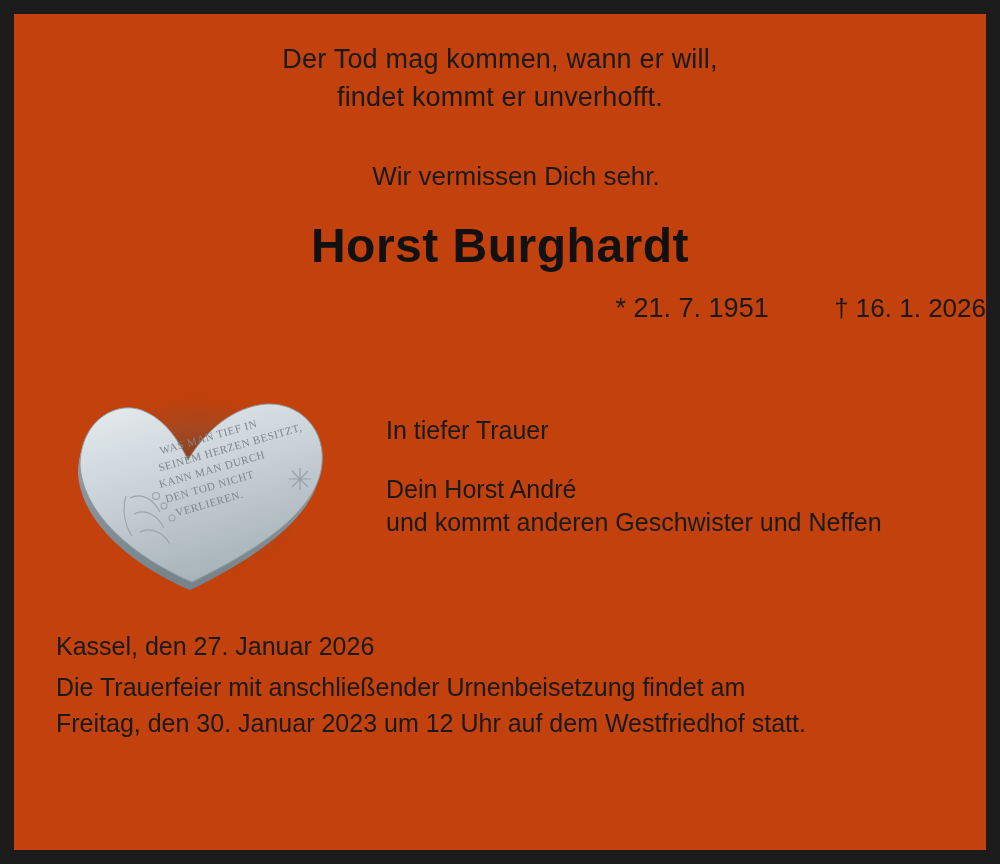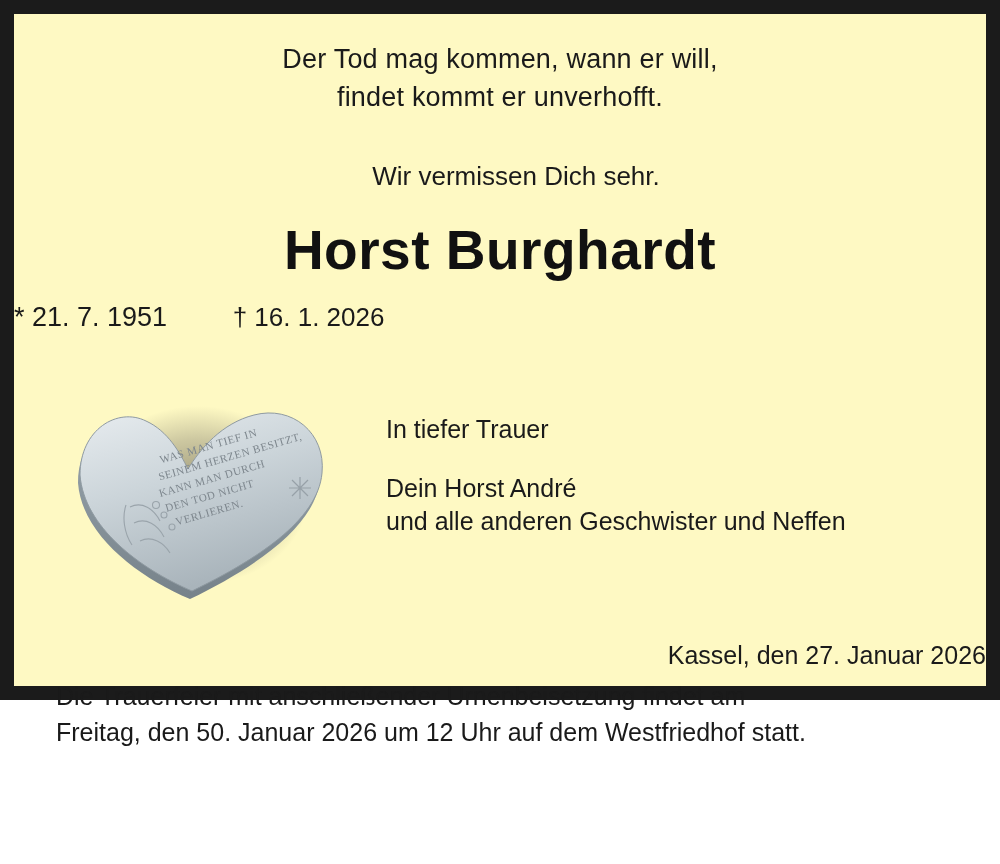--- a/index.html
+++ b/index.html
@@ -11,22 +11,22 @@
     width: 1000px;
     height: 864px;
     font-family: "Liberation Sans", sans-serif;
     color: #1a1a1a;
     overflow: hidden;
   }
   .obituary {
     position: relative;
     box-sizing: border-box;
     width: 1000px;
-    height: 700px;
-    background: #fef9c3;
+    height: 864px;
+    background: #c2410c;
     border: 14px solid #1b1b1b;
     padding: 0;
   }
   .inner {
     position: relative;
     width: 100%;
     height: 100%;
     box-sizing: border-box;
   }
   .verse {
@@ -41,64 +41,64 @@
   .missing {
     text-align: center;
     font-size: 26px;
     line-height: 32px;
     margin-top: 44px;
     color: #1a1a1a;
     padding-left: 32px;
   }
   .name {
     text-align: center;
-    font-size: 55px;
+    font-size: 48px;
     font-weight: bold;
     letter-spacing: 0.5px;
     margin-top: 26px;
     color: #111111;
   }
   .dates {
-    text-align: left;
+    text-align: right;
     font-size: 27px;
     margin-top: 20px;
     color: #1a1a1a;
+    margin-left: 32px;
   }
   .dates .birth { margin-right: 58px; }
   .dagger { font-size: 26px; }
 
   .middle {
     position: relative;
     margin-top: 22px;
     height: 280px;
   }
   .heart-photo {
     position: absolute;
     left: 24px;
     top: 0px;
     width: 320px;
     height: 270px;
   }
   .mourning {
     position: absolute;
     left: 372px;
-    top: 58px;
+    top: 68px;
     font-size: 25px;
     line-height: 33px;
     color: #1a1a1a;
   }
   .mourning .lead { margin-bottom: 26px; }
   .mourning .fam-line { white-space: nowrap; }
 
   .place-date {
     margin-top: 6px;
     margin-left: 42px;
     font-size: 25px;
     color: #1a1a1a;
-    text-align: right;
   }
   .ceremony {
     margin-top: 8px;
     margin-left: 42px;
     margin-right: 38px;
     font-size: 25px;
     line-height: 36px;
     text-align: justify;
     color: #1a1a1a;
   }
@@ -173,26 +173,26 @@
           </g>
           <g stroke="#97a1a8" fill="none" stroke-width="1.2">
             <path d="M262 122 l0 22 M251 133 l22 0 M254 125 l16 16 M270 125 l-16 16"></path>
           </g>
         </svg>
       </div>
 
       <div class="mourning">
         <div class="lead">In tiefer Trauer</div>
         <div class="fam-line">Dein Horst André</div>
-        <div class="fam-line">und alle anderen Geschwister und Neffen</div>
+        <div class="fam-line">und kommt anderen Geschwister und Neffen</div>
       </div>
 
     </div>
 
     <div class="place-date">Kassel, den 27. Januar 2026</div>
 
     <div class="ceremony">
       <div>Die Trauerfeier mit anschließender Urnenbeisetzung findet am</div>
-      <div class="l2">Freitag, den 50. Januar 2026 um 12 Uhr auf dem Westfriedhof statt.</div>
+      <div class="l2">Freitag, den 30. Januar 2023 um 12 Uhr auf dem Westfriedhof statt.</div>
     </div>
 
   </div>
 </div>
 
 </body></html>

